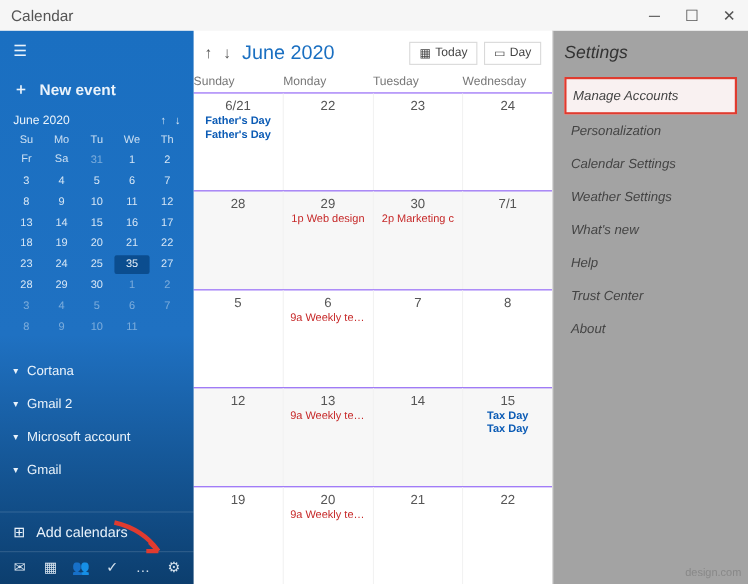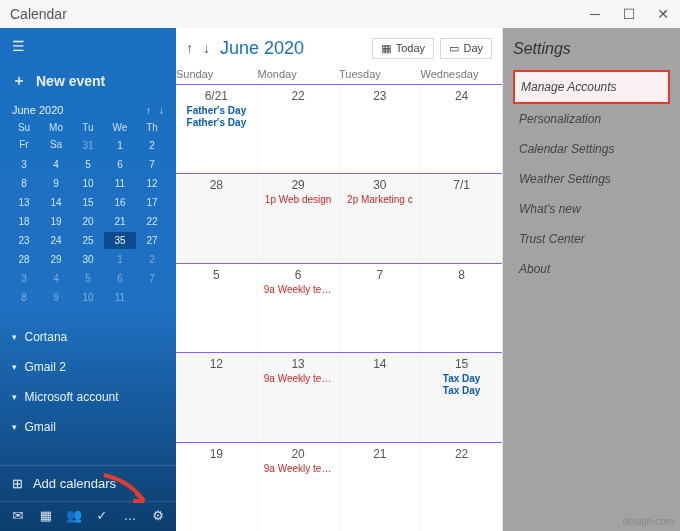--- a/index.html
+++ b/index.html
@@ -283,19 +283,20 @@
   </div>
 
   <div class="settings">
     <h2>Settings</h2>
     <div id="settings-list">
         <div class="s-item hl">Manage Accounts</div>
         <div class="s-item">Personalization</div>
         <div class="s-item">Calendar Settings</div>
         <div class="s-item">Weather Settings</div>
         <div class="s-item">What's new</div>
+        <div class="s-item">Help</div>
         <div class="s-item">Trust Center</div>
         <div class="s-item">About</div>
       </div>
   </div>
 </div>
 
 <div class="watermark">design.com</div>
 
 </body></html>

